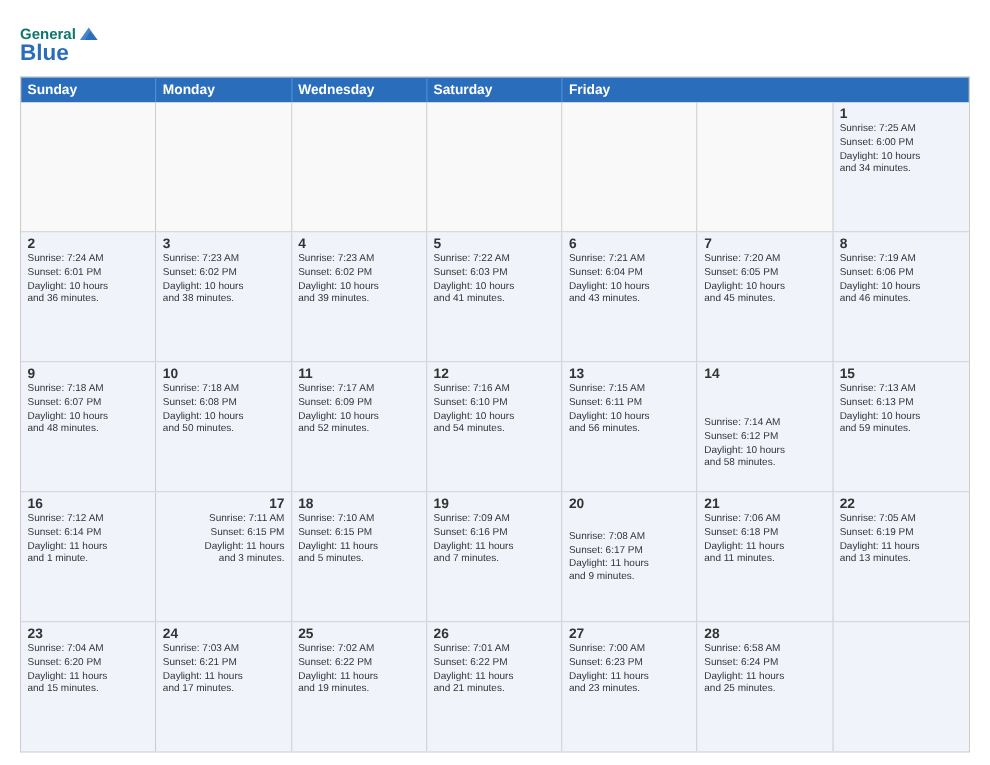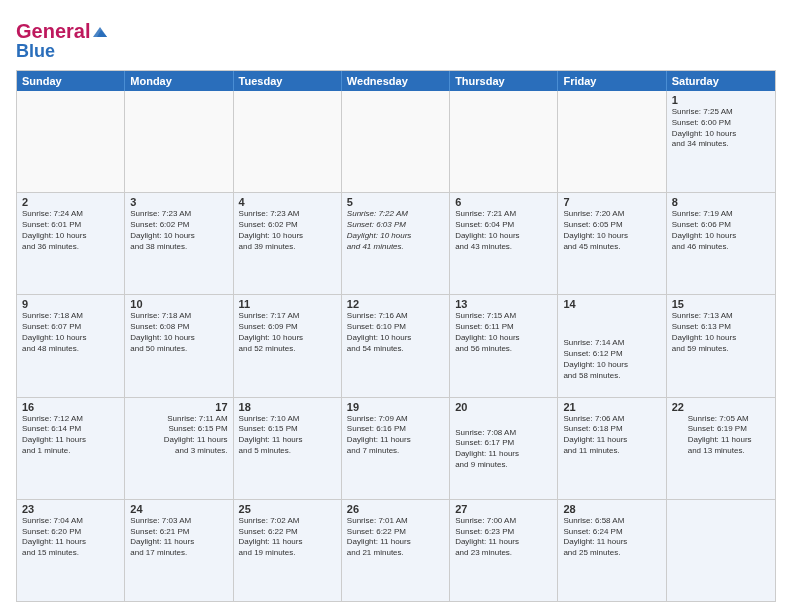--- a/index.html
+++ b/index.html
@@ -99,44 +99,42 @@
     }
   </style>
 </head>
 <body>
 
 <div class="page">
   <div class="header">
     <div class="logo">
       <div>
         <div style="display:flex;align-items:center;">
-          <span class="logo-general" style="font-size:20px;font-weight:bold;color:#be185d;">General</span>
+          <span class="logo-general" style="font-size:12px;font-weight:bold;color:#0f766e;">General</span>
           <svg width="18" height="14" viewBox="0 0 18 14" style="margin:0 1px;">
             <polygon points="2,12 9,2 16,12" fill="#2a6ebb" opacity="0.85"></polygon>
             <polygon points="6,12 10,5 16,12" fill="#2a6ebb"></polygon>
           </svg>
         </div>
         <span class="logo-blue" style="font-size:18px;font-weight:bold;color:#2a6ebb;display:block;margin-top:-2px;">Blue</span>
       </div>
     </div>
     <div class="title-block">
       <div class="month-title"></div>
       <div class="subtitle"></div>
     </div>
   </div>
 
   <div class="calendar">
     <div class="cal-header">
     <div class="cal-header-cell">Sunday</div>
         <div class="cal-header-cell">Monday</div>
-        <div class="cal-header-cell">Tuesday</div>
         <div class="cal-header-cell">Wednesday</div>
-        <div class="cal-header-cell">Thursday</div>
+        <div class="cal-header-cell">Saturday</div>
         <div class="cal-header-cell">Friday</div>
-        <div class="cal-header-cell">Saturday</div>
       </div>
     <div class="cal-body">
     <div class="cal-row">
           <div class="cal-cell empty"></div>
           <div class="cal-cell empty"></div>
           <div class="cal-cell empty"></div>
           <div class="cal-cell empty"></div>
           <div class="cal-cell empty"></div>
           <div class="cal-cell empty"></div>
           <div class="cal-cell alt-row">
@@ -164,21 +162,21 @@
           </div>
           <div class="cal-cell" style="background: rgb(240, 244, 250);">
             <span class="day-num">4</span>
             <div class="cell-text" style="white-space: pre-line;">Sunrise: 7:23 AM
 Sunset: 6:02 PM
 Daylight: 10 hours
 and 39 minutes.</div>
           </div>
           <div class="cal-cell" style="background: rgb(240, 244, 250);">
             <span class="day-num">5</span>
-            <div class="cell-text" style="white-space: pre-line; font-style: italic;">Sunrise: 7:22 AM
+            <div class="cell-text" style="white-space: pre-line;">Sunrise: 7:22 AM
 Sunset: 6:03 PM
 Daylight: 10 hours
 and 41 minutes.</div>
           </div>
           <div class="cal-cell" style="background: rgb(240, 244, 250);">
             <span class="day-num">6</span>
             <div class="cell-text" style="white-space: pre-line;">Sunrise: 7:21 AM
 Sunset: 6:04 PM
 Daylight: 10 hours
 and 43 minutes.</div>
@@ -287,21 +285,21 @@
           </div>
           <div class="cal-cell" style="background: rgb(240, 244, 250);">
             <span class="day-num">21</span>
             <div class="cell-text" style="white-space: pre-line;">Sunrise: 7:06 AM
 Sunset: 6:18 PM
 Daylight: 11 hours
 and 11 minutes.</div>
           </div>
           <div class="cal-cell" style="background: rgb(240, 244, 250);">
             <span class="day-num">22</span>
-            <div class="cell-text" style="white-space: pre-line; margin-left: 16px;">Sunrise: 7:05 AM
+            <div class="cell-text" style="white-space: pre-line;">Sunrise: 7:05 AM
 Sunset: 6:19 PM
 Daylight: 11 hours
 and 13 minutes.</div>
           </div>
         </div>
         <div class="cal-row">
           <div class="cal-cell alt-row">
             <span class="day-num">23</span>
             <div class="cell-text" style="white-space: pre-line;">Sunrise: 7:04 AM
 Sunset: 6:20 PM

